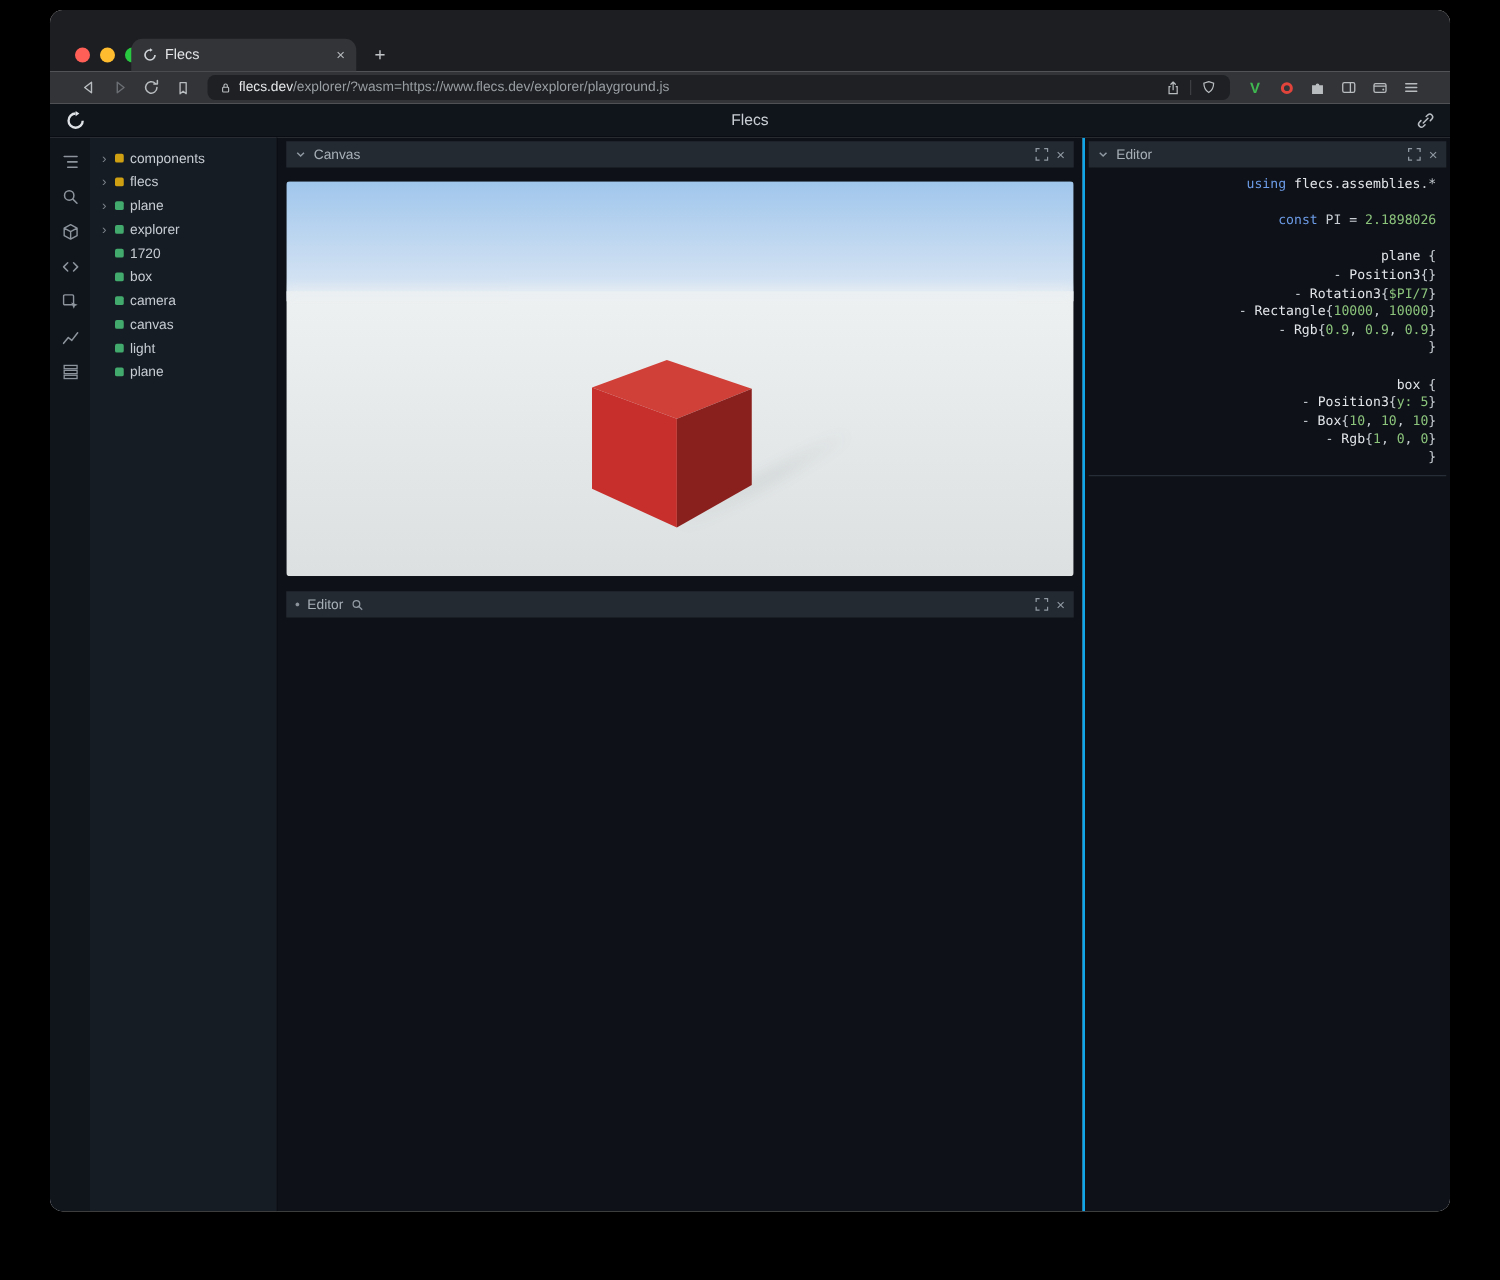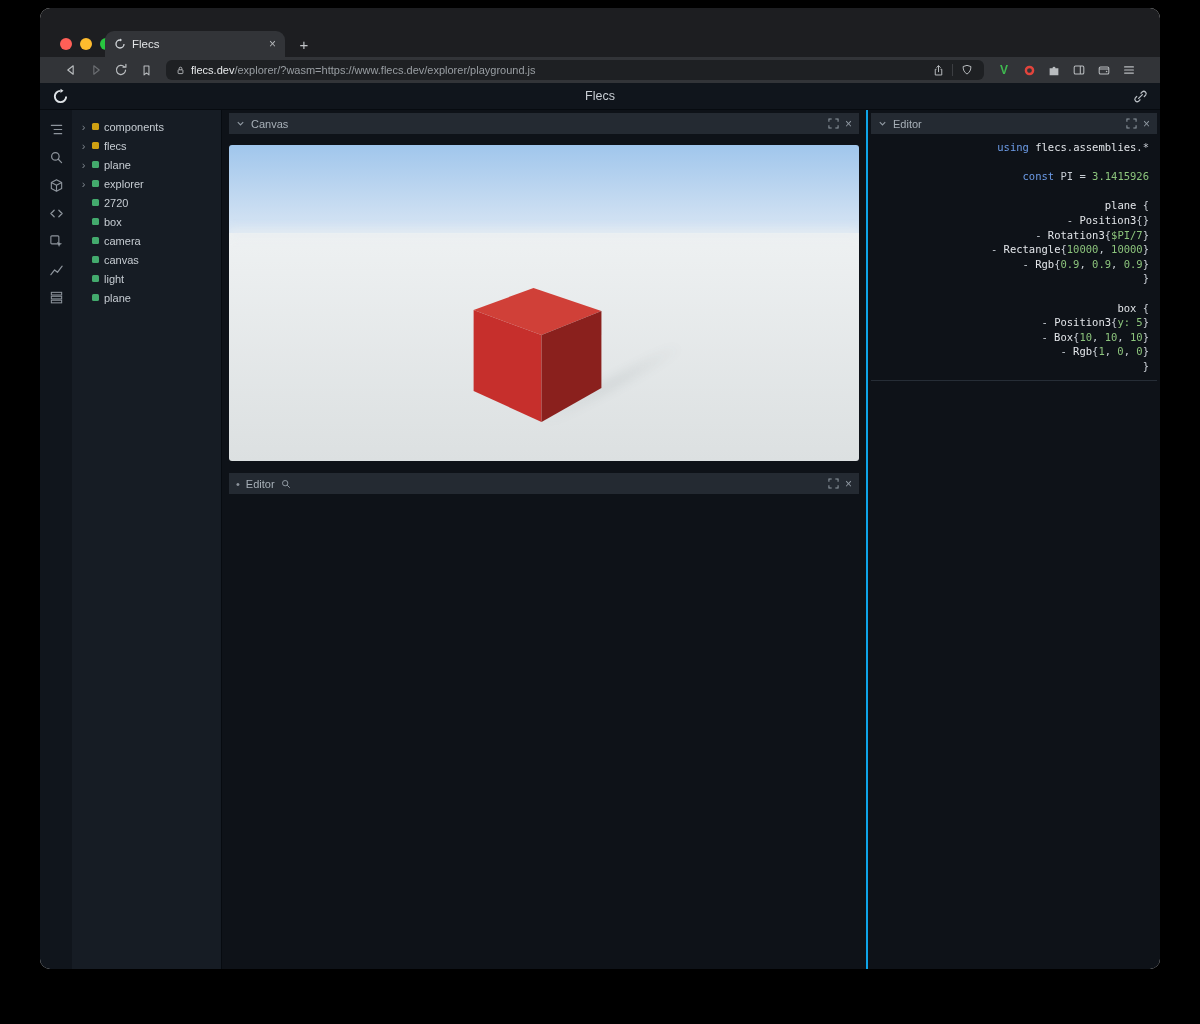--- a/index.html
+++ b/index.html
@@ -250,21 +250,21 @@
           <span>plane</span>
         </div>
         <div class="tree-item">
           <span class="tree-arrow">›</span>
           <span class="tree-square" style="background: rgb(67, 170, 109);"></span>
           <span>explorer</span>
         </div>
         <div class="tree-item">
           <span class="tree-arrow"></span>
           <span class="tree-square" style="background: rgb(67, 170, 109);"></span>
-          <span>2720</span>
+          <span>1720</span>
         </div>
         <div class="tree-item">
           <span class="tree-arrow"></span>
           <span class="tree-square" style="background: rgb(67, 170, 109);"></span>
           <span>box</span>
         </div>
         <div class="tree-item">
           <span class="tree-arrow"></span>
           <span class="tree-square" style="background: rgb(67, 170, 109);"></span>
           <span>camera</span>
@@ -363,21 +363,21 @@
           <span class="ph-icon">
             <svg width="11" height="11" viewBox="0 0 12 12">
                 <path d="M1 4V1h3M8 1h3v3M11 8v3H8M4 11H1V8" fill="none" stroke="currentColor" stroke-width="1.1"></path>
               </svg>
           </span>
           <span class="ph-icon">×</span>
         </div>
         <div class="code">
             <div class="code-line"><span class="tok-kw">using</span><span class="tok-pl"> </span><span class="tok-id">flecs</span><span class="tok-pl">.</span><span class="tok-id">assemblies</span><span class="tok-pl">.*</span></div>
             <div class="code-line">&nbsp;</div>
-            <div class="code-line"><span class="tok-kw">const</span><span class="tok-pl"> PI = </span><span class="tok-num">3.1415926</span></div>
+            <div class="code-line"><span class="tok-kw">const</span><span class="tok-pl"> PI = </span><span class="tok-num">2.1898026</span></div>
             <div class="code-line">&nbsp;</div>
             <div class="code-line"><span class="tok-id">plane</span><span class="tok-pl"> {</span></div>
             <div class="code-line"><span class="tok-pl">  - </span><span class="tok-id">Position3</span><span class="tok-pl">{}</span></div>
             <div class="code-line"><span class="tok-pl">  - </span><span class="tok-id">Rotation3</span><span class="tok-pl">{</span><span class="tok-num">$PI/7</span><span class="tok-pl">}</span></div>
             <div class="code-line"><span class="tok-pl">  - </span><span class="tok-id">Rectangle</span><span class="tok-pl">{</span><span class="tok-num">10000</span><span class="tok-pl">, </span><span class="tok-num">10000</span><span class="tok-pl">}</span></div>
             <div class="code-line"><span class="tok-pl">  - </span><span class="tok-id">Rgb</span><span class="tok-pl">{</span><span class="tok-num">0.9</span><span class="tok-pl">, </span><span class="tok-num">0.9</span><span class="tok-pl">, </span><span class="tok-num">0.9</span><span class="tok-pl">}</span></div>
             <div class="code-line"><span class="tok-pl">}</span></div>
             <div class="code-line">&nbsp;</div>
             <div class="code-line"><span class="tok-id">box</span><span class="tok-pl"> {</span></div>
             <div class="code-line"><span class="tok-pl">  - </span><span class="tok-id">Position3</span><span class="tok-pl">{</span><span class="tok-num">y: 5</span><span class="tok-pl">}</span></div>

